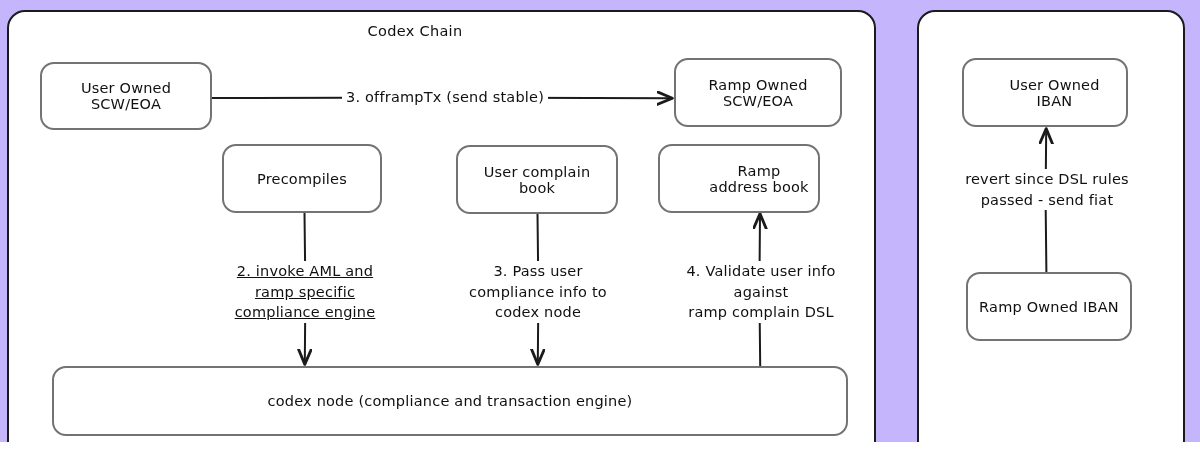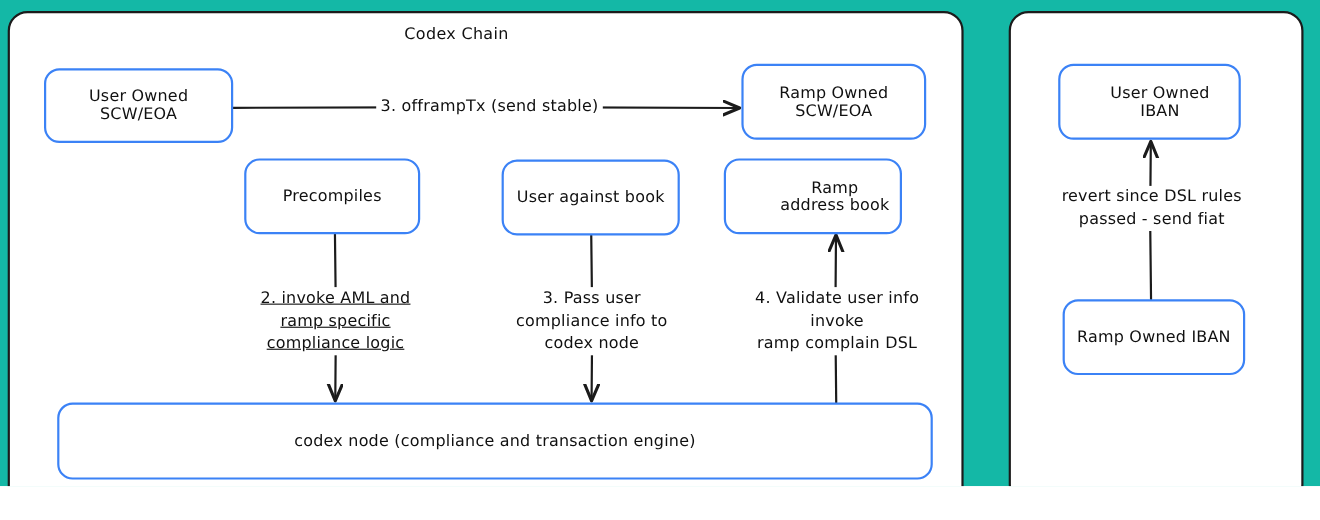--- a/index.html
+++ b/index.html
@@ -8,35 +8,35 @@
     padding: 0;
     background: #ffffff;
   }
   body {
     font-family: "DejaVu Sans", sans-serif;
   }
   #canvas {
     position: relative;
     width: 1200px;
     height: 442px;
-    background: #14b8a6;
+    background: #c4b5fd;
     overflow: hidden;
   }
   svg.layer {
     position: absolute;
     left: 0;
     top: 0;
     width: 1200px;
     height: 473px;
     pointer-events: none;
   }
   .node {
     position: absolute;
     box-sizing: border-box;
-    border: 2px solid #3b82f6;
+    border: 2px solid #737373;
     border-radius: 14px;
     background: #ffffff;
     display: flex;
     align-items: center;
     justify-content: center;
     text-align: center;
     color: #101010;
     font-size: 14.5px;
     letter-spacing: 0.2px;
   }
@@ -109,21 +109,21 @@
 
   <div class="node" style="left:674px; top:58px; width:168px; height:69px;">
     <span>Ramp Owned SCW/EOA</span>
   </div>
 
   <div class="node" style="left:222px; top:144px; width:160px; height:69px;justify-content:center;">
     <span>Precompiles</span>
   </div>
 
   <div class="node" style="left:456px; top:145px; width:162px; height:69px;">
-    <span>User against book</span>
+    <span>User complain book</span>
   </div>
 
   <div class="node" style="left:658px; top:144px; width:162px; height:69px;padding-left:40px;">
     <span>Ramp address book</span>
   </div>
 
   <div class="node" style="left:52px; top:366px; width:796px; height:70px;">
     <span>codex node (compliance and transaction engine)</span>
   </div>
 
@@ -133,32 +133,32 @@
 
   <div class="node" style="left:966px; top:272px; width:166px; height:69px;">
     <span>Ramp Owned IBAN</span>
   </div>
 
   <div class="edge-label" style="left:342px; top:89px;">3. offrampTx (send stable)</div>
 
   <div class="caption" style="left:225px; top:261px; width:160px;text-decoration:underline;">
     <div>2. invoke AML and</div>
     <div>ramp specific</div>
-    <div>compliance logic</div>
+    <div>compliance engine</div>
   </div>
 
   <div class="caption" style="left:458px; top:261px; width:160px;">
     <div>3. Pass user</div>
     <div>compliance info to</div>
     <div>codex node</div>
   </div>
 
   <div class="caption" style="left:670px; top:261px; width:182px;">
     <div>4. Validate user info</div>
-    <div>invoke</div>
+    <div>against</div>
     <div>ramp complain DSL</div>
   </div>
 
   <div class="caption" style="left:952px; top:169px; width:190px;">
     <div>revert since DSL rules</div>
     <div>passed - send fiat</div>
   </div>
 
 </div>
 

